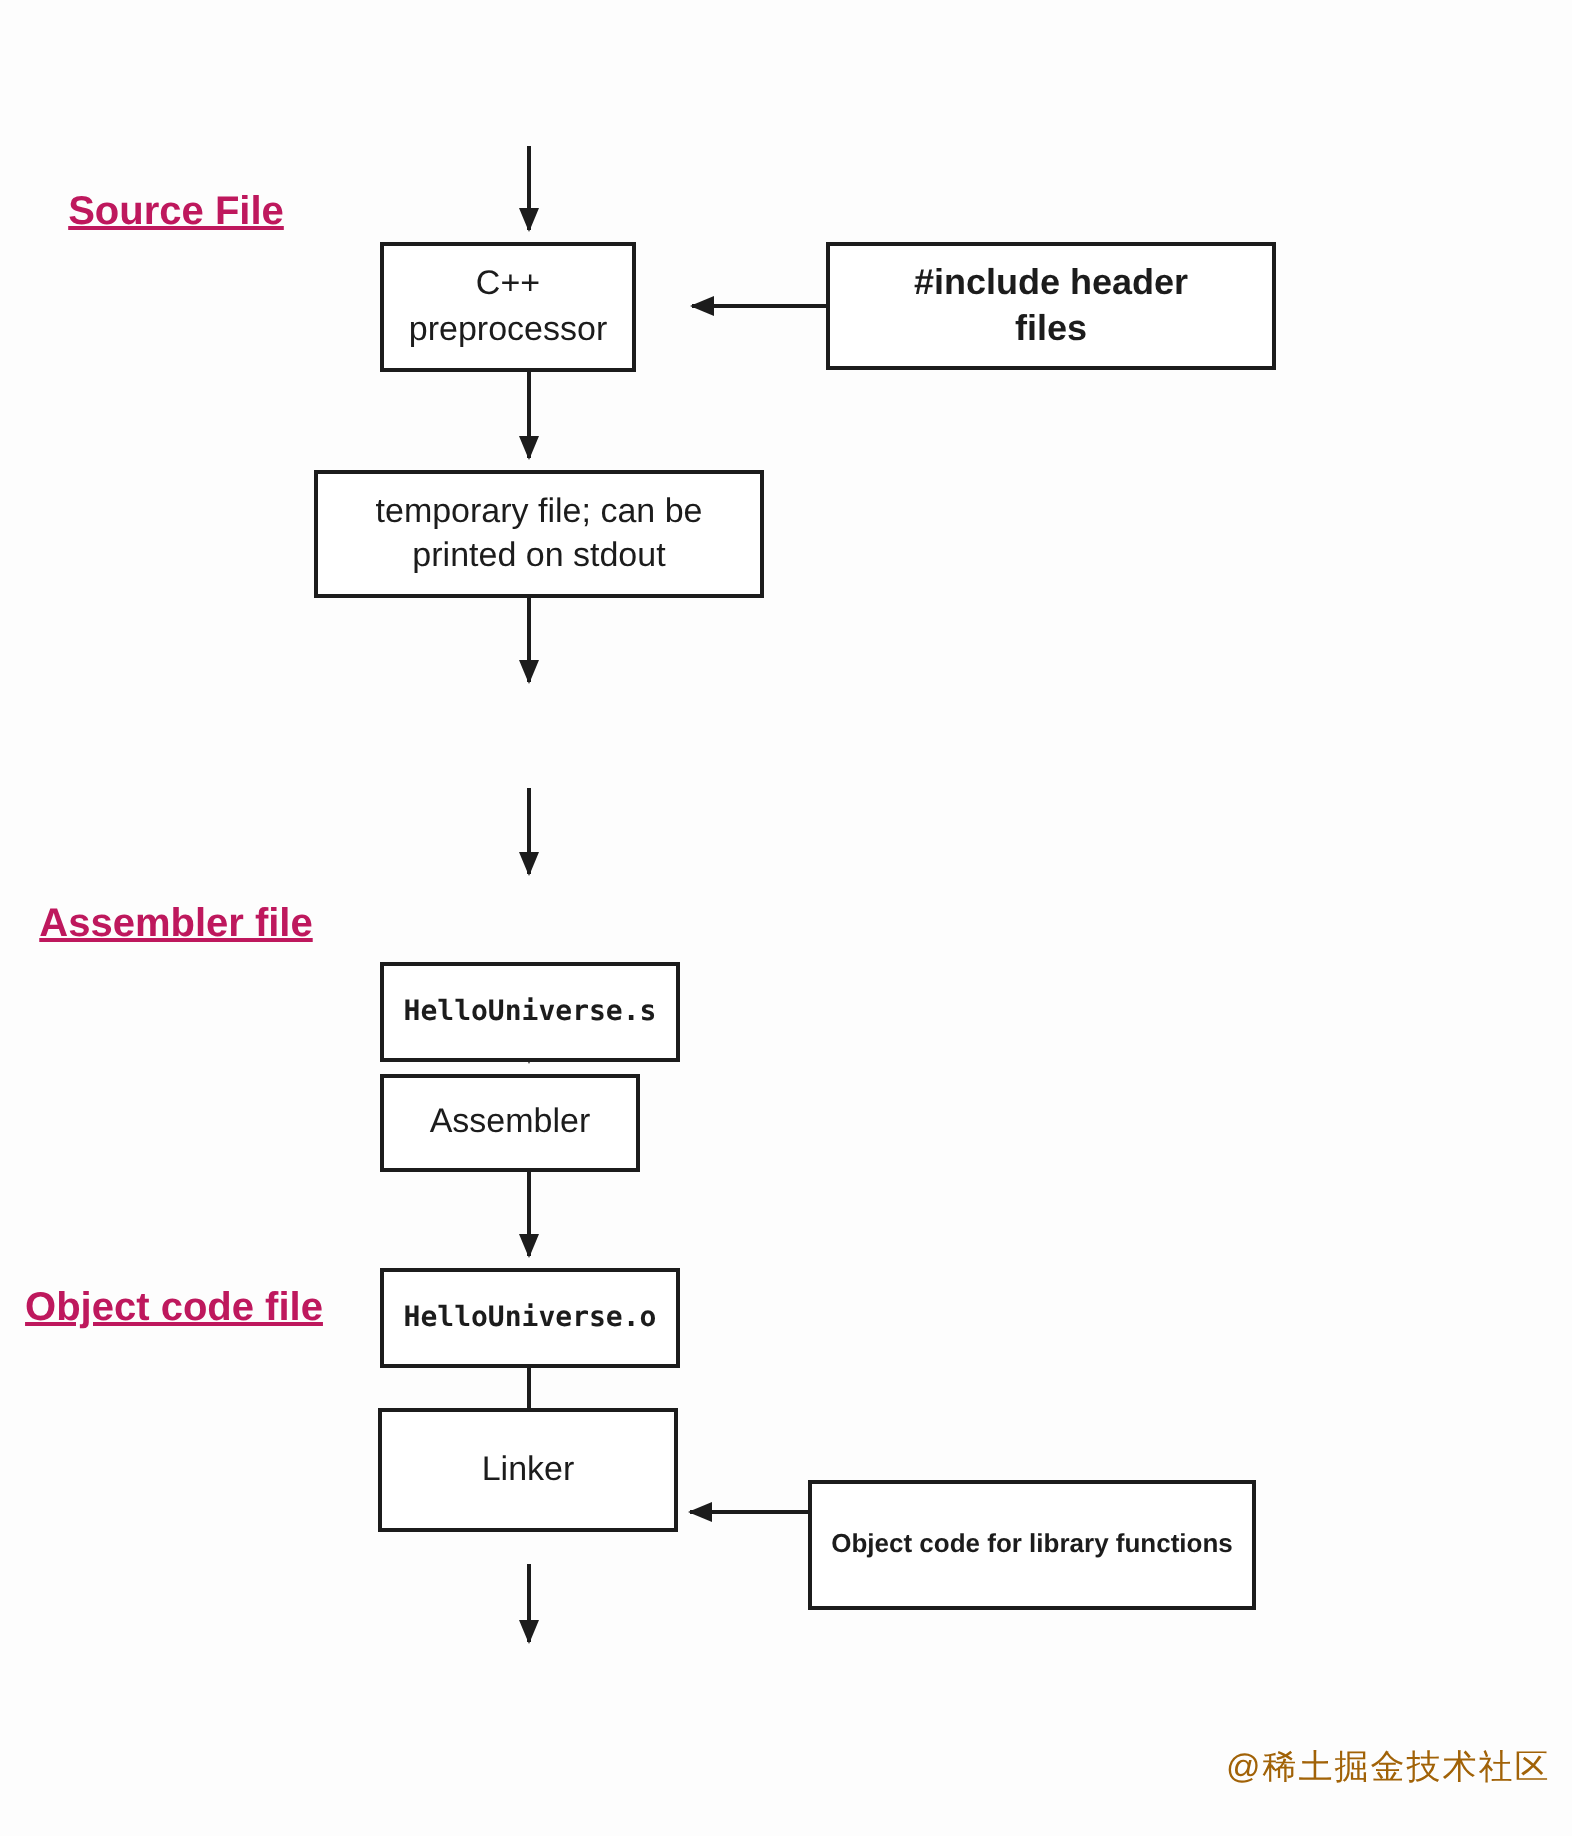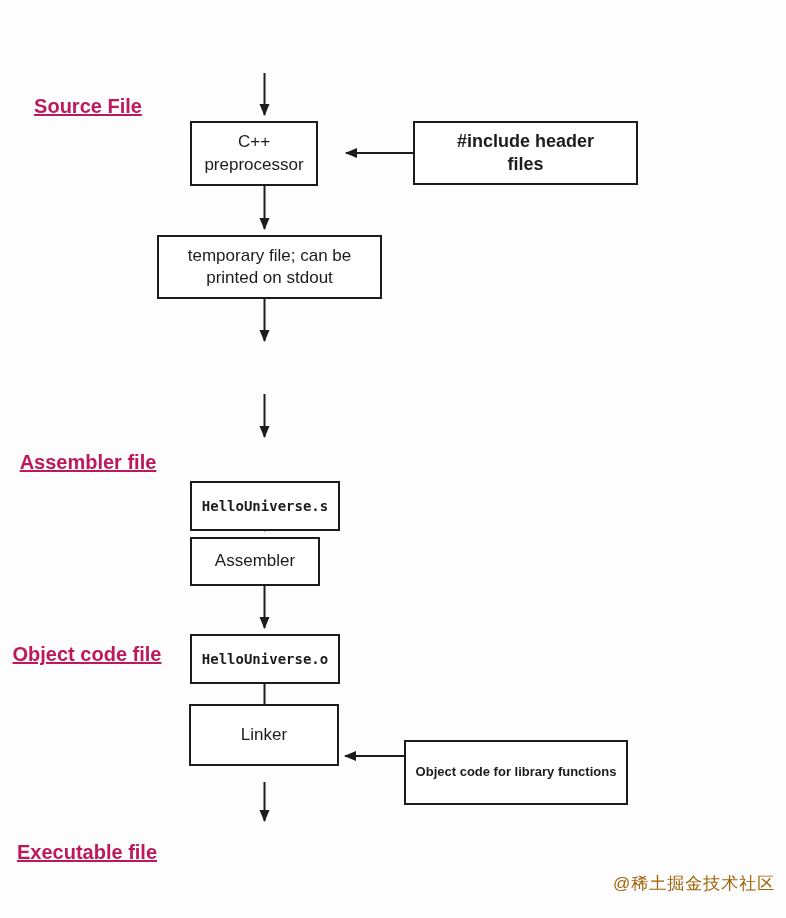--- a/index.html
+++ b/index.html
@@ -97,17 +97,16 @@
 
   <div class="box bold" style="left:404px; top:724px; width:224px; height:65px; padding:0 9px; font-size:13px;margin-top:16px;">Object code for library functions</div>
 
 
   <div class="side-label" style="left:18px; top:94px; width:140px;">Source File</div>
 
   <div class="side-label" style="left:18px; top:450px; width:140px;">Assembler file</div>
 
   <div class="side-label" style="left:12px; top:642px; width:150px;">Object code file</div>
 
-  <div class="side-label" style="left:12px; top:840px; width:150px;">Executable file</div>
 
   <div class="watermark">@稀土掘金技术社区</div>
 
 </div>
 
 </body></html>

